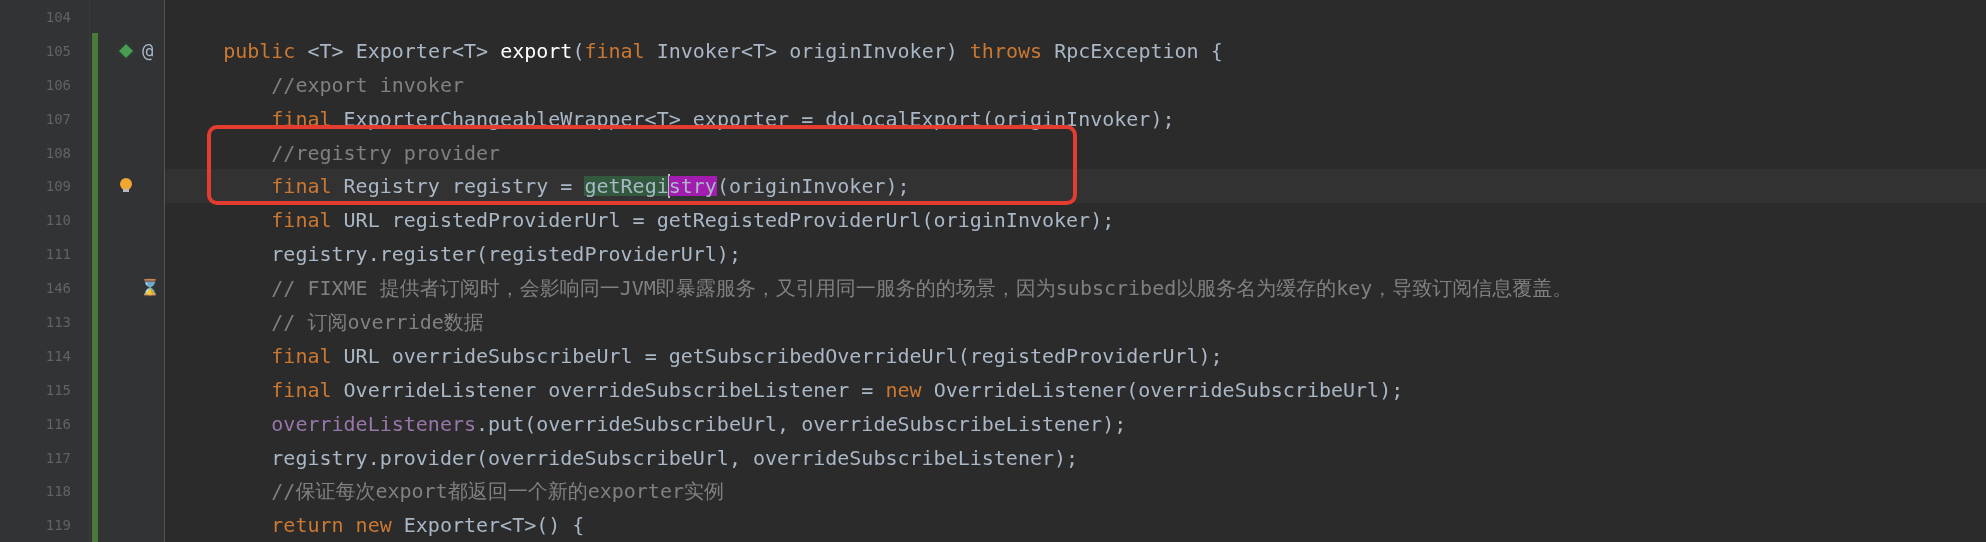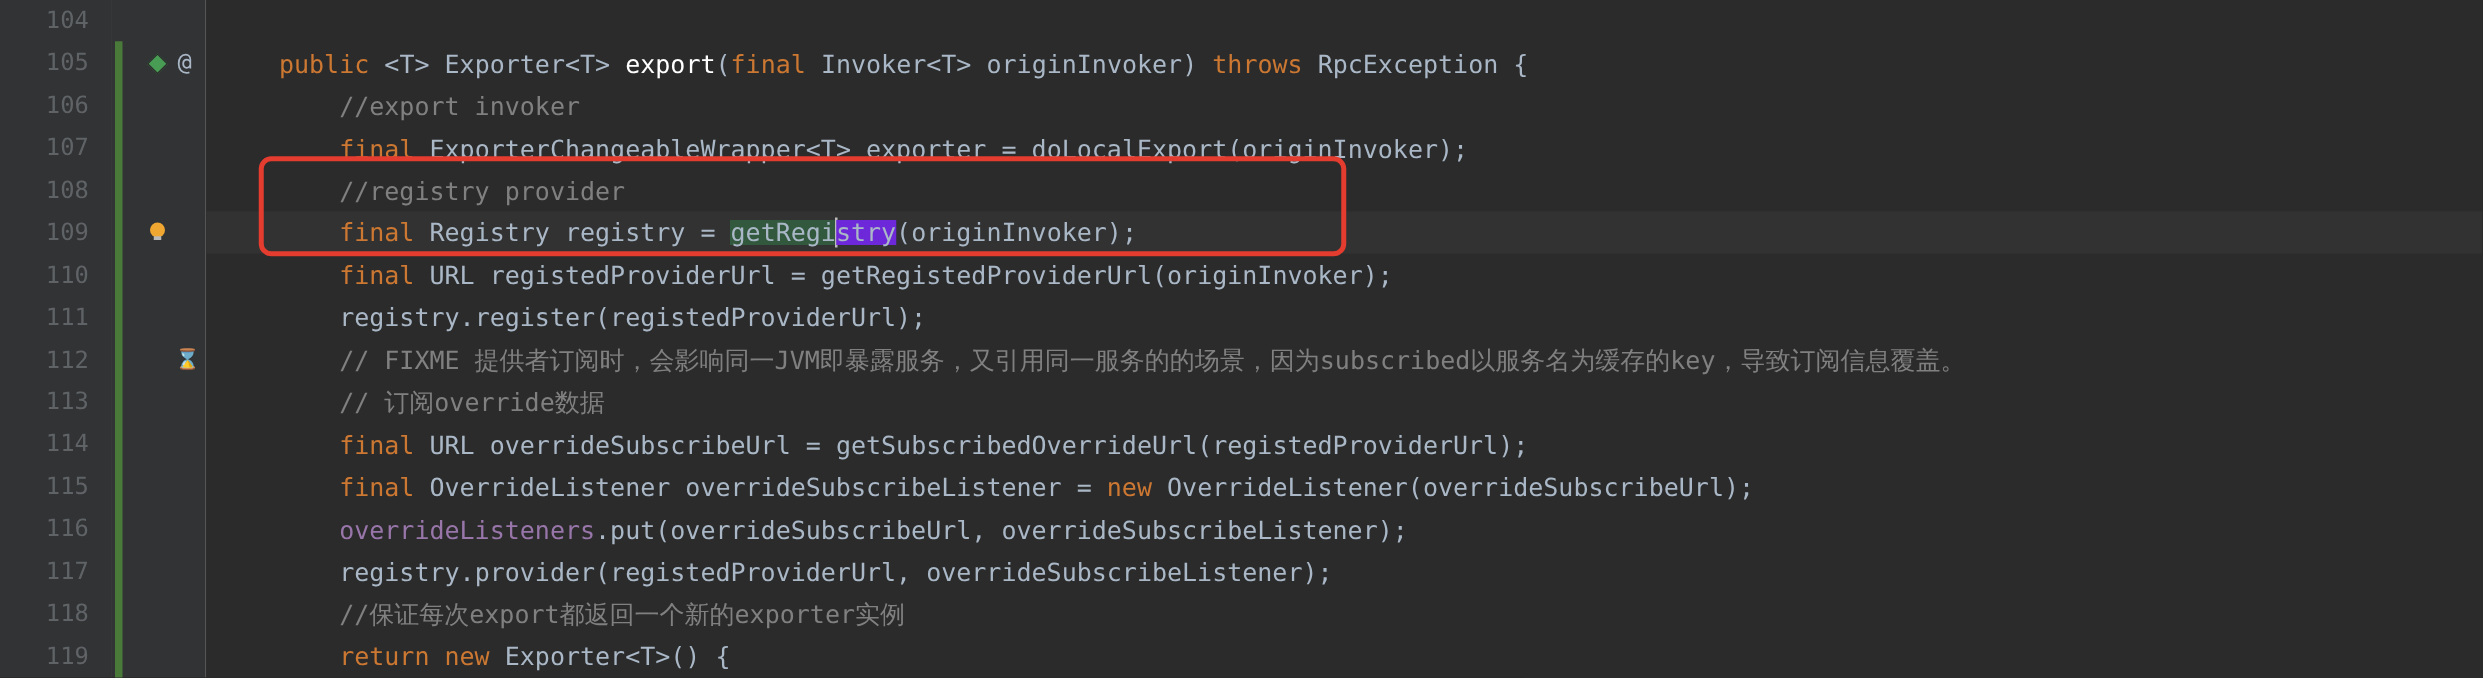--- a/index.html
+++ b/index.html
@@ -35,21 +35,21 @@
   .line-row {
     height: 33.9px;
     display: flex;
     align-items: center;
     position: relative;
   }
   .ln {
     color: #606366;
     text-align: right;
     padding-right: 18px;
-    font-size: 19px;
+    font-size: 14px;
     width: 100%;
     display: block;
   }
   .code-line {
     height: 33.9px;
     white-space: pre;
     display: flex;
     align-items: center;
     padding-left: 10px;
     position: relative;
@@ -133,21 +133,21 @@
   <div class="line-row">
       <span class="ln">109</span>
     </div>
   <div class="line-row">
       <span class="ln">110</span>
     </div>
   <div class="line-row">
       <span class="ln">111</span>
     </div>
   <div class="line-row">
-      <span class="ln">112</span>
+      <span class="ln">146</span>
     </div>
   <div class="line-row">
       <span class="ln">113</span>
     </div>
   <div class="line-row">
       <span class="ln">114</span>
     </div>
   <div class="line-row">
       <span class="ln">115</span>
     </div>
@@ -209,21 +209,21 @@
 
   <div class="code-line"><span class="comment">        //export invoker</span></div>
 
   <div class="code-line">
     <span class="kw">        final </span><span class="type">ExporterChangeableWrapper</span><span>&lt;</span><span class="type">T</span><span>&gt; </span><span>exporter </span><span>= </span><span class="ident">doLocalExport</span><span>(originInvoker);</span>
   </div>
 
   <div class="code-line"><span class="comment">        //registry provider</span></div>
 
   <div class="code-line hl">
-    <span class="kw">        final </span><span class="type">Registry </span><span>registry </span><span>= </span><span class="ident" style="background:#32593d;">getRegi</span><span class="caret"></span><span class="ident" style="background:#6d28d9;">stry</span><span>(originInvoker);</span>
+    <span class="kw">        final </span><span class="type">Registry </span><span>registry </span><span>= </span><span class="ident" style="background:#32593d;">getRegi</span><span class="caret"></span><span class="ident" style="background:#a21caf;">stry</span><span>(originInvoker);</span>
   </div>
 
   <div class="code-line">
     <span class="kw">        final </span><span class="type">URL </span><span>registedProviderUrl </span><span>= </span><span class="ident">getRegistedProviderUrl</span><span>(originInvoker);</span>
   </div>
 
   <div class="code-line">
     <span>        registry.</span><span class="ident">register</span><span>(registedProviderUrl);</span>
   </div>
 
@@ -237,21 +237,21 @@
 
   <div class="code-line">
     <span class="kw">        final </span><span class="type">OverrideListener </span><span>overrideSubscribeListener </span><span>= </span><span class="kw">new </span><span class="type">OverrideListener</span><span>(overrideSubscribeUrl);</span>
   </div>
 
   <div class="code-line">
     <span>        </span><span class="field">overrideListeners</span><span>.put(overrideSubscribeUrl, overrideSubscribeListener);</span>
   </div>
 
   <div class="code-line">
-    <span>        registry.</span><span class="ident">provider</span><span>(registedProviderUrl, overrideSubscribeListener);</span>
+    <span>        registry.</span><span class="ident">provider</span><span>(overrideSubscribeUrl, overrideSubscribeListener);</span>
   </div>
 
   <div class="code-line"><span class="comment">        //保证每次export都返回一个新的exporter实例</span></div>
 
   <div class="code-line">
     <span class="kw">        return new </span><span class="type">Exporter</span><span>&lt;</span><span class="type">T</span><span>&gt;() {</span>
   </div>
 
 </div>
 

